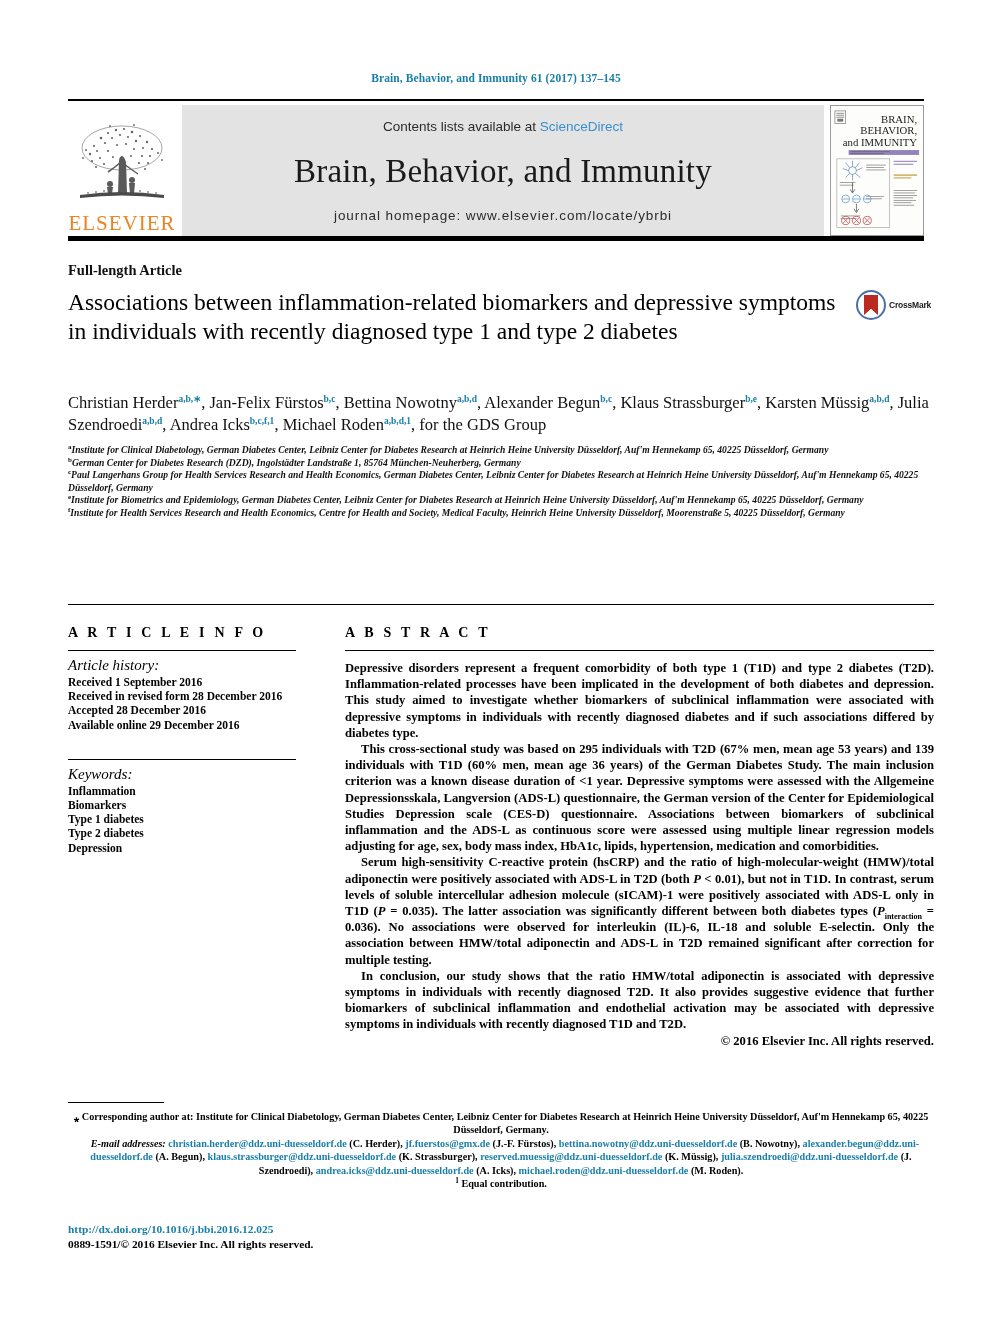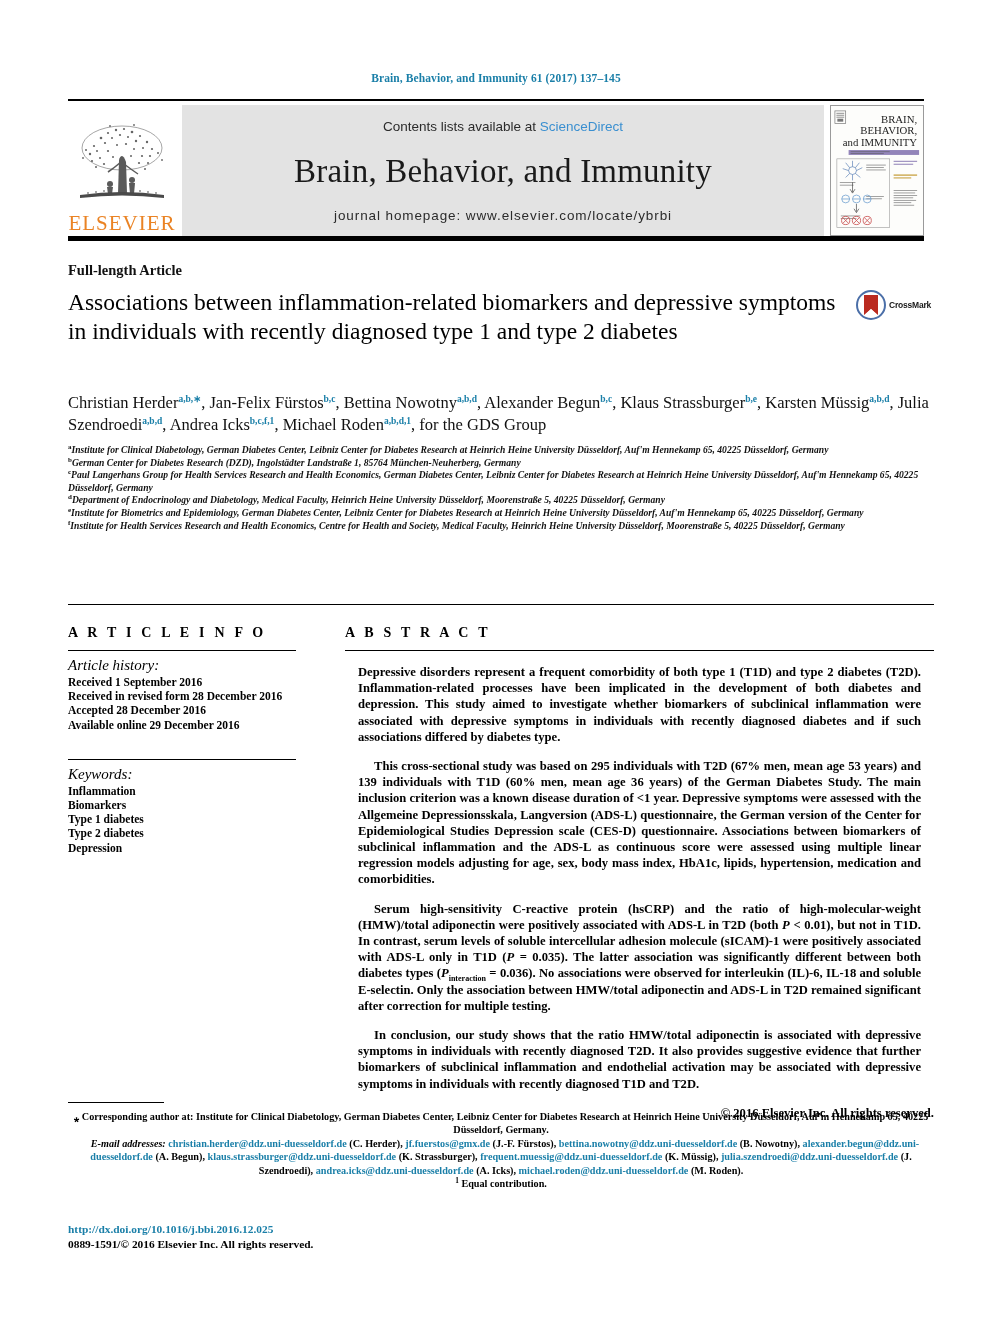--- a/index.html
+++ b/index.html
@@ -245,21 +245,21 @@
     width: 589px;
   }
   .abs-body {
     font-family: "Liberation Serif", serif;
     font-size: 12.6px;
     line-height: 16.2px;
     color: #000;
     text-align: justify;
     font-weight: bold;
   }
-  .abs-body p { margin: 13px; text-indent: 0; }
+  .abs-body p { margin: 0; text-indent: 0; }
   .abs-body p.indent { text-indent: 16px; }
   .abs-copy {
     text-align: right;
     font-family: "Liberation Serif", serif;
     font-size: 12.6px;
     font-weight: bold;
   }
   .sub { font-size: 8px; vertical-align: sub; line-height: 0; }
   .ital { font-style: italic; }
   
@@ -477,21 +477,20 @@
   </div>
 
   <div class="authors">
     <span><span>Christian Herder</span><sup>a,b,∗</sup></span><span>, </span><span><span>Jan-Felix Fürstos</span><sup>b,c</sup></span><span>, </span><span><span>Bettina Nowotny</span><sup>a,b,d</sup></span><span>, </span><span><span>Alexander Begun</span><sup>b,c</sup></span><span>, </span><span><span>Klaus Strassburger</span><sup>b,e</sup></span><span>, </span><span><span>Karsten Müssig</span><sup>a,b,d</sup></span><span>, </span><span><span>Julia Szendroedi</span><sup>a,b,d</sup></span><span>, </span><span><span>Andrea Icks</span><sup>b,c,f,1</sup></span><span>, </span><span><span>Michael Roden</span><sup>a,b,d,1</sup></span><span>, </span><span>for the GDS Group</span>
   </div>
 
   <div class="affiliations">
     <p><sup>a</sup><span>Institute for Clinical Diabetology, German Diabetes Center, Leibniz Center for Diabetes Research at Heinrich Heine University Düsseldorf, Auf'm Hennekamp 65, 40225 Düsseldorf, Germany</span></p>
     <p><sup>b</sup><span>German Center for Diabetes Research (DZD), Ingolstädter Landstraße 1, 85764 München-Neuherberg, Germany</span></p>
     <p><sup>c</sup><span>Paul Langerhans Group for Health Services Research and Health Economics, German Diabetes Center, Leibniz Center for Diabetes Research at Heinrich Heine University Düsseldorf, Auf'm Hennekamp 65, 40225 Düsseldorf, Germany</span></p>
-    <p><sup>d</sup><span>Department of Endocrinology and Diabetology, Medical Faculty, Heinrich Heine University Düsseldorf, Moorenstraße 5, 40225 Düsseldorf, Germany</span></p>
     <p><sup>e</sup><span>Institute for Biometrics and Epidemiology, German Diabetes Center, Leibniz Center for Diabetes Research at Heinrich Heine University Düsseldorf, Auf'm Hennekamp 65, 40225 Düsseldorf, Germany</span></p>
     <p><sup>f</sup><span>Institute for Health Services Research and Health Economics, Centre for Health and Society, Medical Faculty, Heinrich Heine University Düsseldorf, Moorenstraße 5, 40225 Düsseldorf, Germany</span></p>
   </div>
 
   <div class="rule-info-top"></div>
 
   <div class="info-col">
     <div class="sec-head">A R T I C L E  I N F O</div>
     <div class="info-rule"></div>
     <div class="info-label">Article history:</div>
@@ -524,21 +523,21 @@
 
   <div class="foot-rule"></div>
   <div class="footnotes">
     <p class="fn-star">⁎ Corresponding author at: Institute for Clinical Diabetology, German Diabetes Center, Leibniz Center for Diabetes Research at Heinrich Heine University Düsseldorf, Auf'm Hennekamp 65, 40225 Düsseldorf, Germany.</p>
     <p class="emails"><span class="lbl fn-star">E-mail addresses:</span>
       <span class="em-link">christian.herder@ddz.uni-duesseldorf.de</span> <span>(C. Herder)</span>,
       <span class="em-link">jf.fuerstos@gmx.de</span> <span>(J.-F. Fürstos)</span>,
       <span class="em-link">bettina.nowotny@ddz.uni-duesseldorf.de</span> <span>(B. Nowotny)</span>,
       <span class="em-link">alexander.begun@ddz.uni-duesseldorf.de</span> <span>(A. Begun)</span>,
       <span class="em-link">klaus.strassburger@ddz.uni-duesseldorf.de</span> <span>(K. Strassburger)</span>,
-      <span class="em-link">frequent.muessig@ddz.uni-duesseldorf.de</span> <span>(K. Müssig)</span>,
+      <span class="em-link">reserved.muessig@ddz.uni-duesseldorf.de</span> <span>(K. Müssig)</span>,
       <span class="em-link">julia.szendroedi@ddz.uni-duesseldorf.de</span> <span>(J. Szendroedi)</span>,
       <span class="em-link">andrea.icks@ddz.uni-duesseldorf.de</span> <span>(A. Icks)</span>,
       <span class="em-link">michael.roden@ddz.uni-duesseldorf.de</span> <span>(M. Roden)</span>.
     </p>
     <p class="fn-eq"><sup>1</sup> <span>Equal contribution.</span></p>
   </div>
 
   <div class="bottom-block">
     <div class="doi-link">http://dx.doi.org/10.1016/j.bbi.2016.12.025</div>
     <div class="issn-line">0889-1591/© 2016 Elsevier Inc. All rights reserved.</div>

